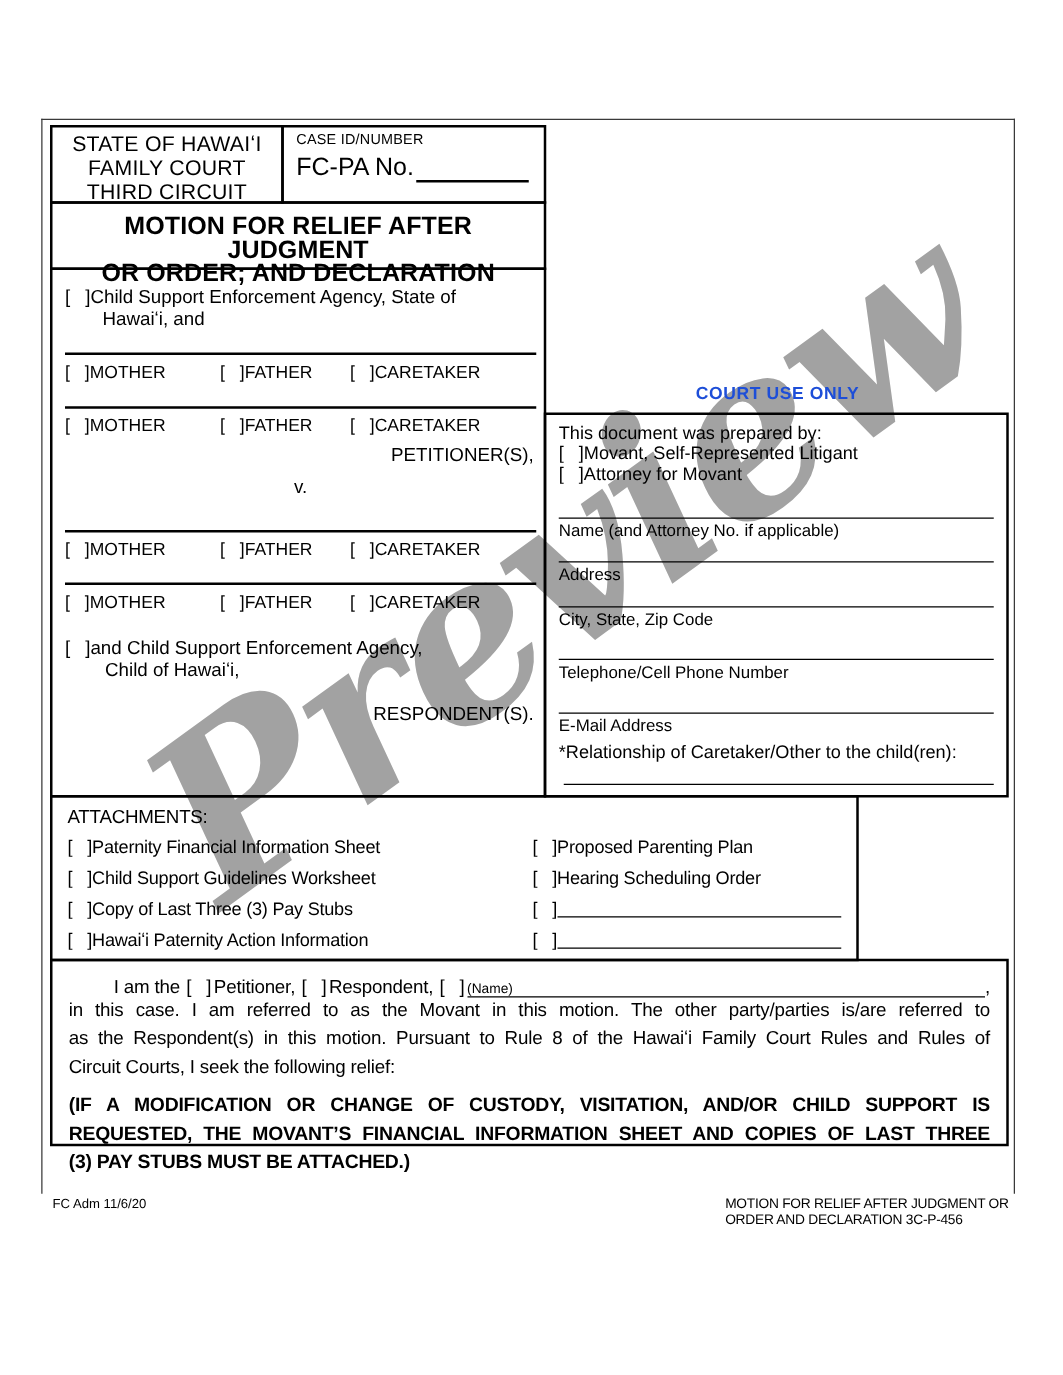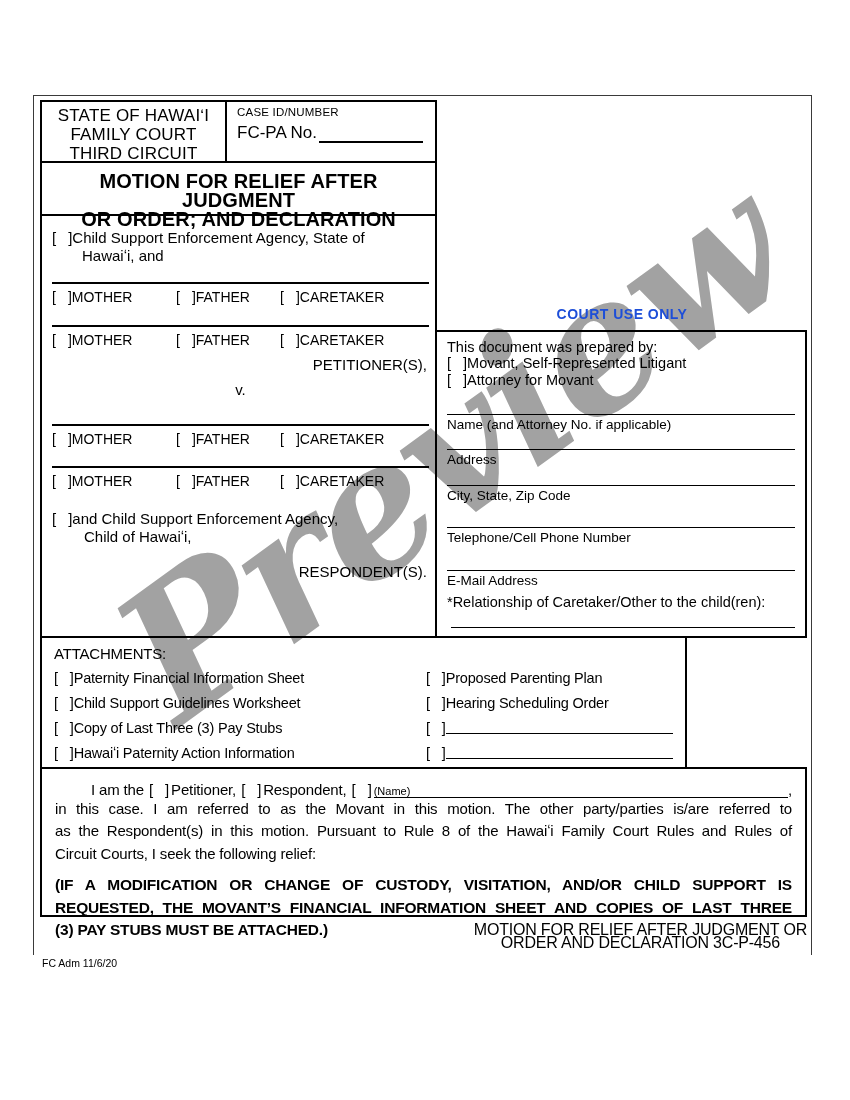--- a/index.html
+++ b/index.html
@@ -19,21 +19,21 @@
   .outer-rule { position:absolute; z-index:1; left:33px; top:95px; width:779px; height:860px;
     border:1px solid #3a3a3a; border-bottom:none; }
   .bx { border:2px solid #000; }
 
   
   .hdr-left { left:40px; top:100px; width:187px; height:63px; text-align:center;
     font-size:17px; line-height:19px; padding-top:4px; letter-spacing:.2px; }
   .hdr-right { left:225px; top:100px; width:212px; height:63px; padding:4px 8px 6px 10px; }
   .caseid { font-size:11.5px; letter-spacing:.2px; }
   .caseno-row { display:flex; align-items:flex-end; margin-top:5px; }
-  .caseno { font-size:17px; white-space:nowrap; }
+  .caseno { font-size:20px; white-space:nowrap; }
   .caseno-line { flex:1; border-bottom:2px solid #000; height:14px; margin-left:2px; margin-right:4px; }
   .title-box { left:40px; top:161px; width:397px; height:55px; text-align:center;
     font-weight:bold; font-size:20px; line-height:19px; padding-top:9px; letter-spacing:.1px; }
 
   
   .cb { white-space:nowrap; }
   .cb .gap { display:inline-block; width:12px; }
 
   
   .parties { left:40px; top:214px; width:397px; height:424px; padding:0 6px 0 10px; font-size:15px; }
@@ -80,21 +80,21 @@
   .dline1 .w { margin-right:5px; }
   .dline1 .cbw { margin-right:2px; }
   .name-slot { flex:1; display:flex; align-items:flex-end; border-bottom:1.5px solid #000; height:18px; }
   .name-label { font-size:11px; letter-spacing:0; }
   .jline { text-align:justify; text-align-last:justify; line-height:22.4px; }
   .nline { line-height:22.4px; }
   .warn { margin-top:9px; font-weight:bold; font-size:15.5px; letter-spacing:-.2px; }
 
   
   .foot-left { left:42px; top:957px; font-size:10.5px; }
-  .foot-right { right:43px; top:923px; font-size:16px; text-align:center; line-height:13px; letter-spacing:-.2px; }
+  .foot-right { right:43px; top:957px; font-size:11px; text-align:left; line-height:13px; letter-spacing:-.2px; }
 </style>
 </head>
 <body>
 
 <div class="page">
 
   <div class="watermark">Preview</div>
   <div class="outer-rule"></div>
 
   <div class="layer bx hdr-left">

